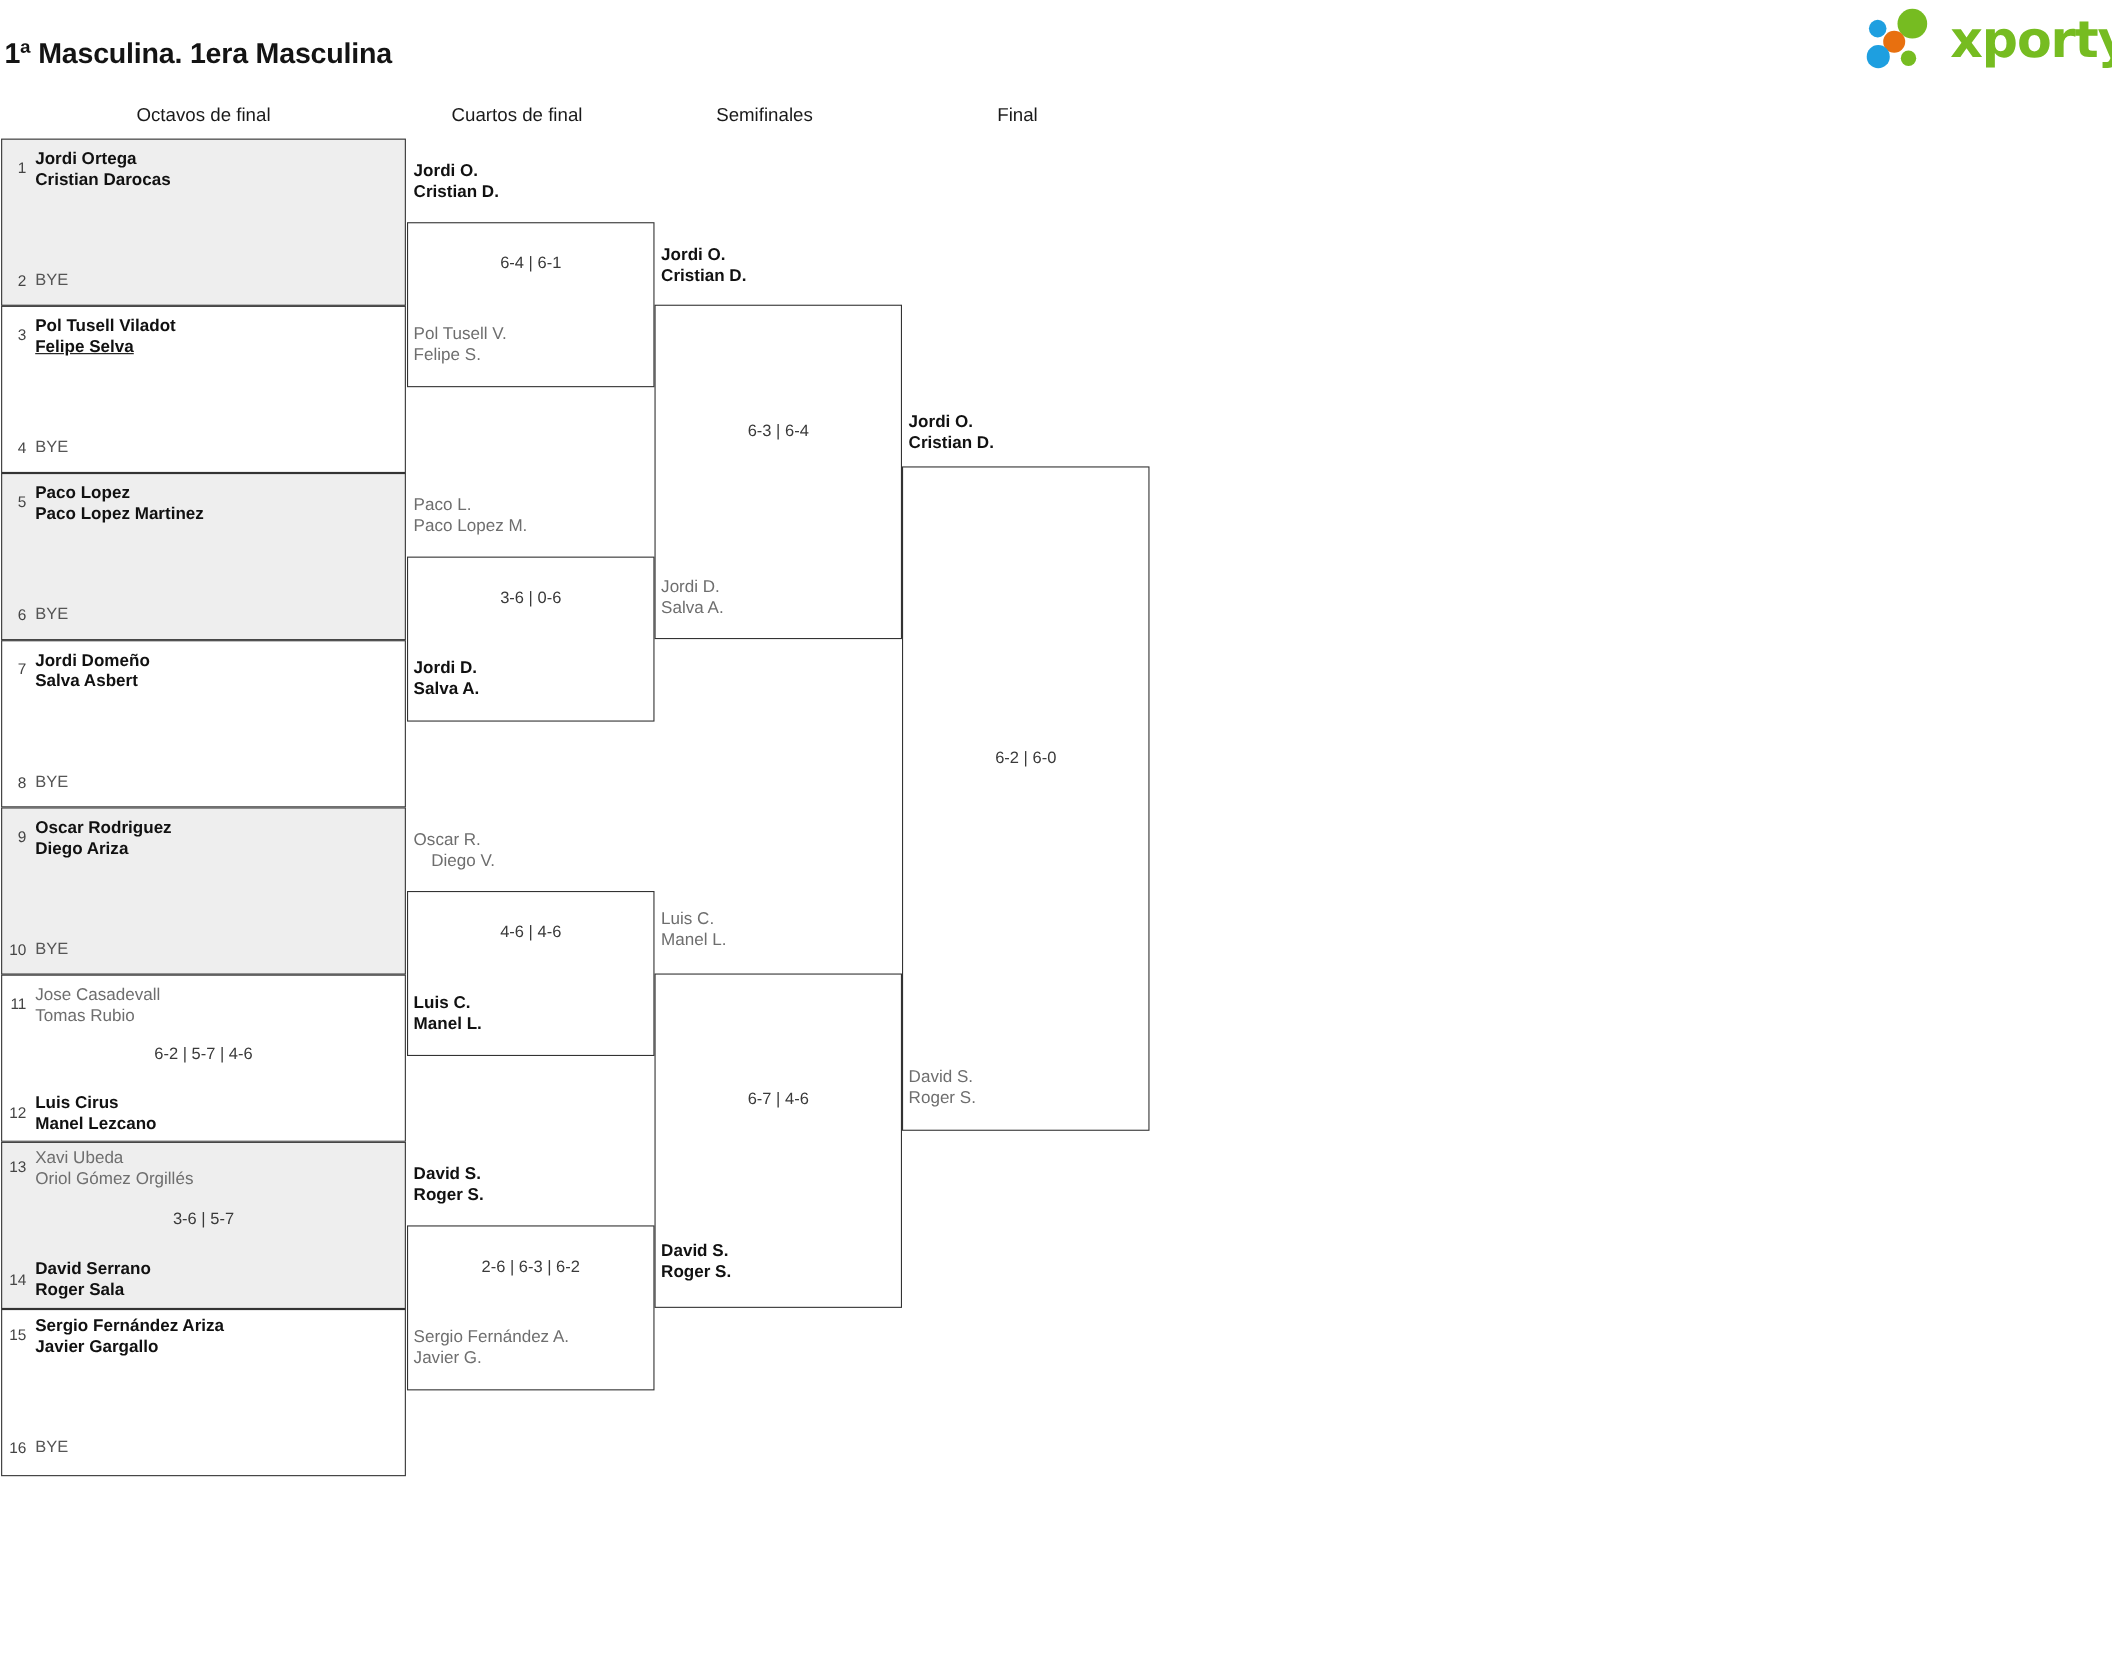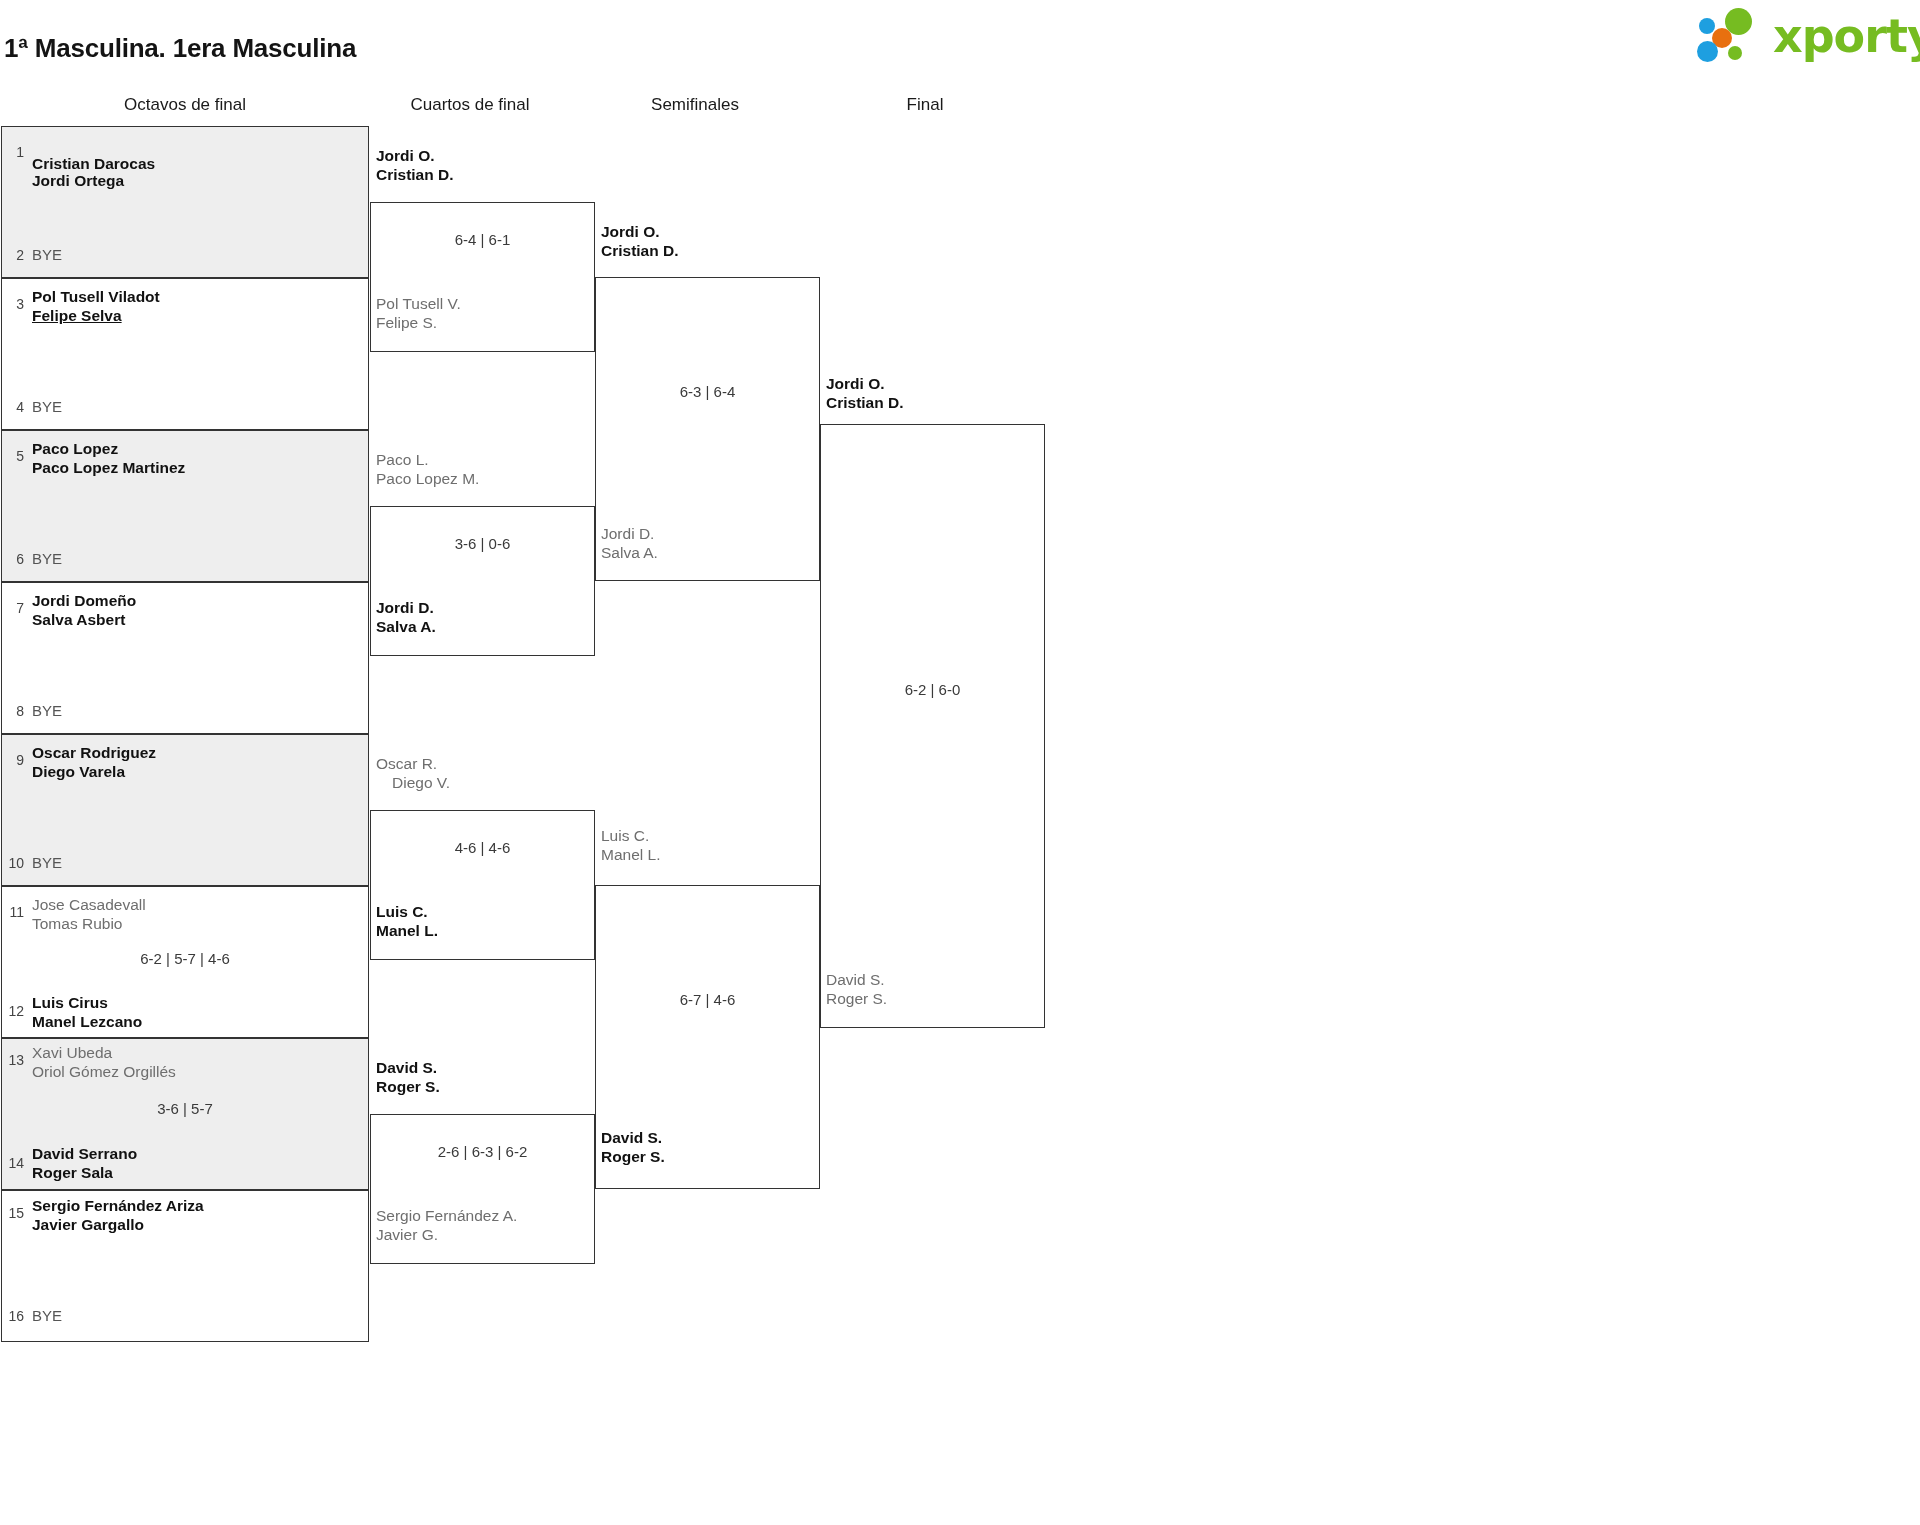--- a/index.html
+++ b/index.html
@@ -64,21 +64,21 @@
 <div class="round-hd" style="left:60px;width:250px;">Octavos de final</div>
 <div class="round-hd" style="left:355px;width:230px;">Cuartos de final</div>
 <div class="round-hd" style="left:595px;width:200px;">Semifinales</div>
 <div class="round-hd" style="left:835px;width:180px;">Final</div>
 
 <div id="bracket">
 
   <div class="r1-band" style="top:126px;height:152px;"></div>
   <div class="r1-pairbox" style="top:126px;height:152px;"></div>
   <div class="seed-num" style="left:0px;top:144px;">1</div>
-  <div class="team win" style="top:135px;margin-top:36px;">Jordi Ortega</div>
+  <div class="team win" style="top:135px;">Jordi Ortega</div>
   <div class="team win" style="top:154px;">Cristian Darocas</div>
   <div class="seed-num" style="left:0px;top:247px;">2</div>
   <div class="team bye" style="top:245px;">BYE</div>
   <div class="score" style="left:1px;top:195px;width:368px;"></div>
 
   <div class="r1-pairbox" style="top:278px;height:152px;"></div>
   <div class="seed-num" style="left:0px;top:296px;">3</div>
   <div class="team win" style="top:287px;">Pol Tusell Viladot</div>
   <div class="team win" style="top:306px;text-decoration:underline;">Felipe Selva</div>
   <div class="seed-num" style="left:0px;top:399px;">4</div>
@@ -99,21 +99,21 @@
   <div class="team win" style="top:591px;">Jordi Domeño</div>
   <div class="team win" style="top:610px;">Salva Asbert</div>
   <div class="seed-num" style="left:0px;top:703px;">8</div>
   <div class="team bye" style="top:701px;">BYE</div>
   <div class="score" style="left:1px;top:651px;width:368px;"></div>
 
   <div class="r1-band" style="top:734px;height:152px;"></div>
   <div class="r1-pairbox" style="top:734px;height:152px;"></div>
   <div class="seed-num" style="left:0px;top:752px;">9</div>
   <div class="team win" style="top:743px;">Oscar Rodriguez</div>
-  <div class="team win" style="top:762px;">Diego Varela</div>
+  <div class="team win" style="top:762px;">Diego Ariza</div>
   <div class="seed-num" style="left:0px;top:855px;">10</div>
   <div class="team bye" style="top:853px;">BYE</div>
   <div class="score" style="left:1px;top:803px;width:368px;"></div>
 
   <div class="r1-pairbox" style="top:886px;height:152px;"></div>
   <div class="seed-num" style="left:0px;top:904px;">11</div>
   <div class="team lose" style="top:895px;">Jose Casadevall</div>
   <div class="team lose" style="top:914px;">Tomas Rubio</div>
   <div class="seed-num" style="left:0px;top:1003px;">12</div>
   <div class="team win" style="top:993px;">Luis Cirus</div>

